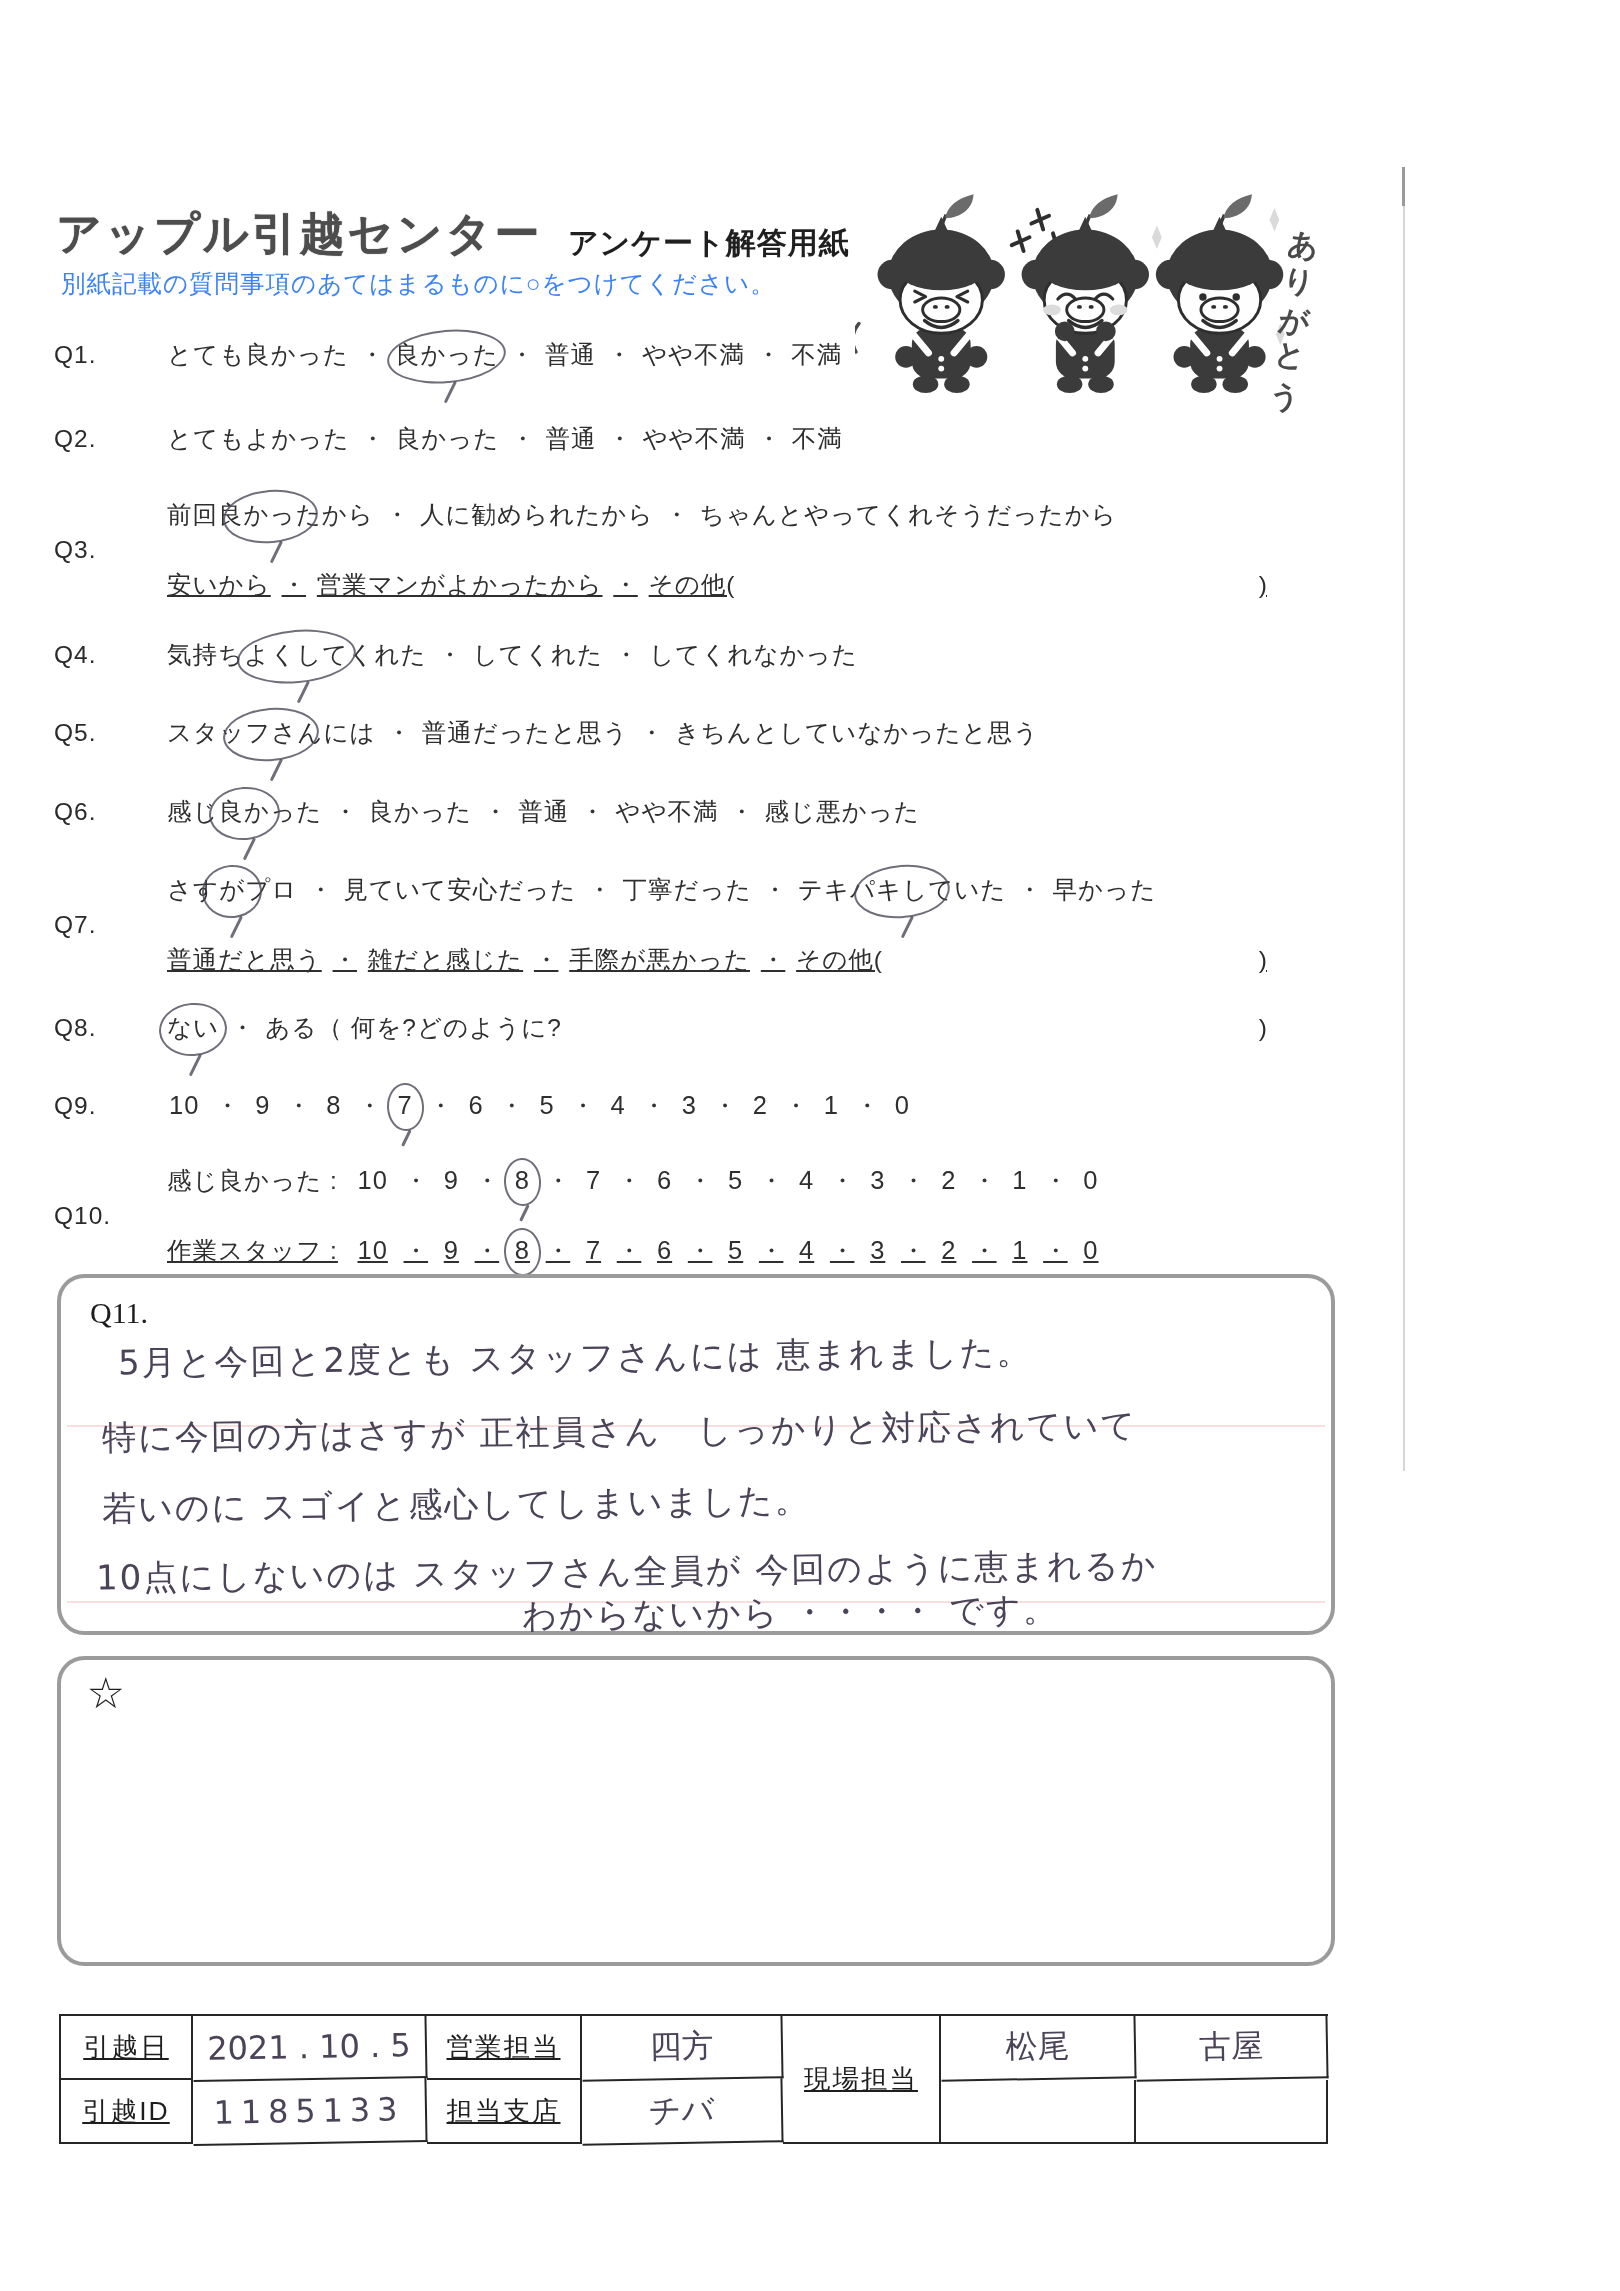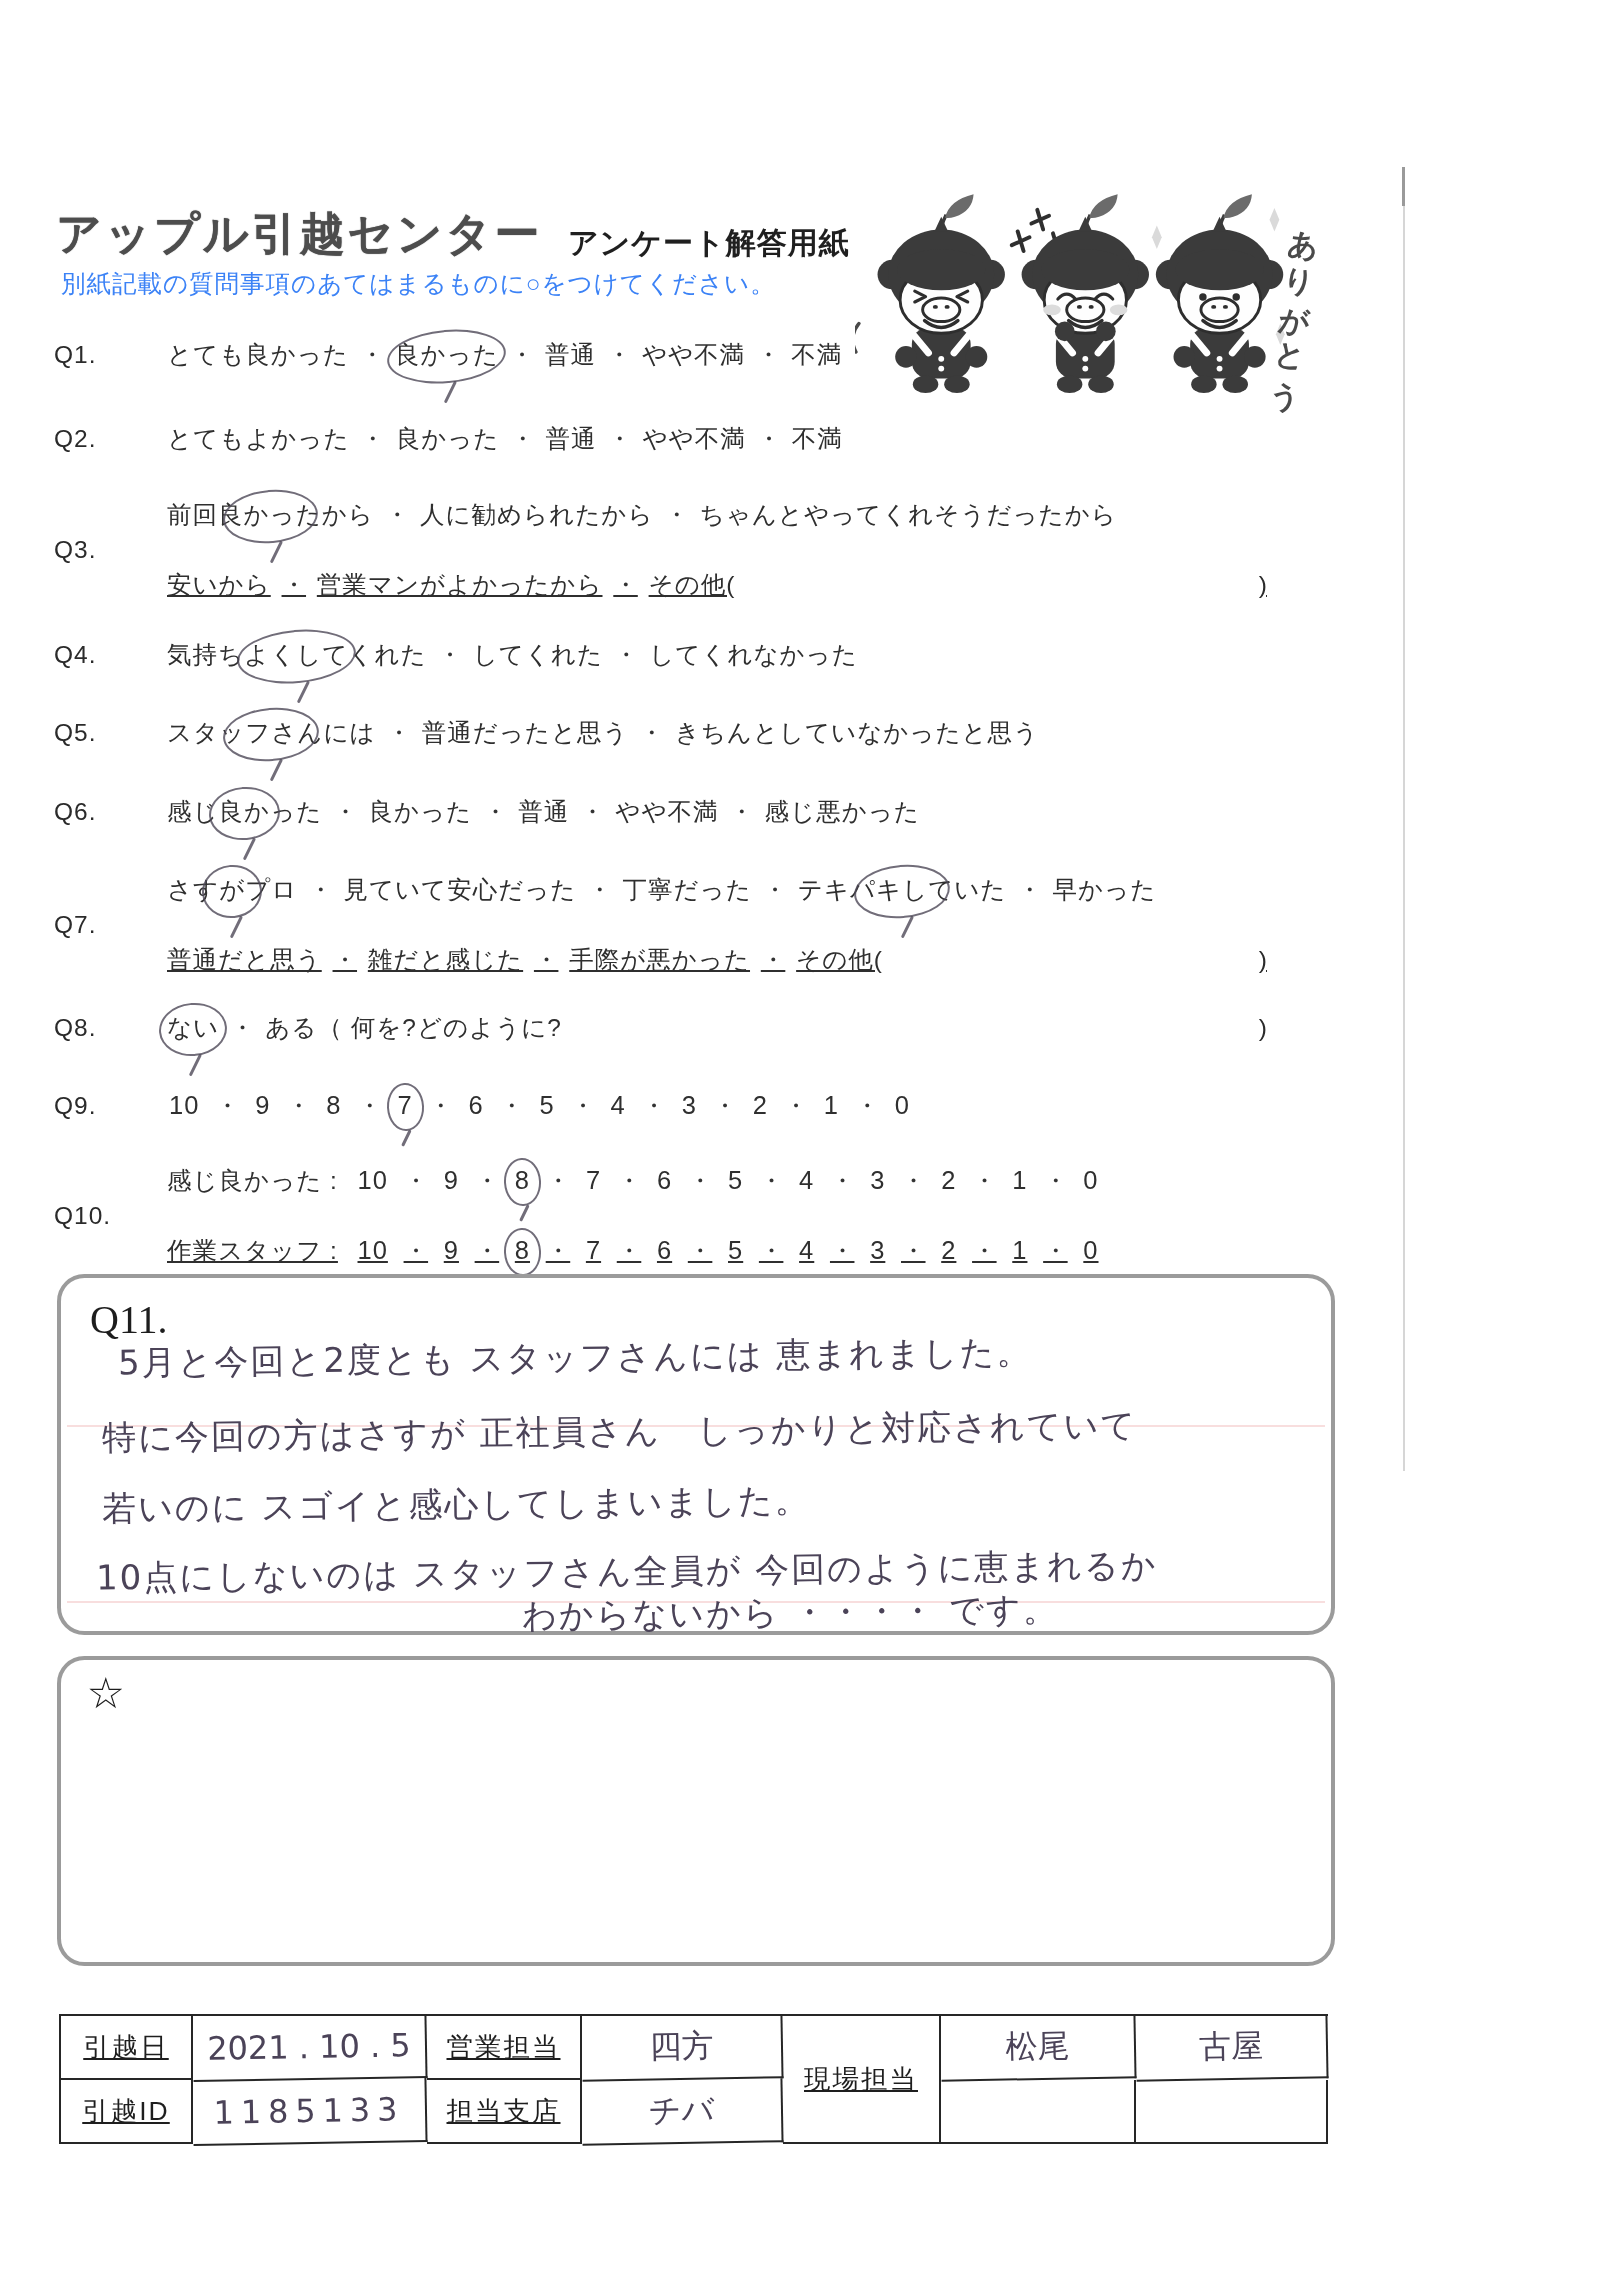--- a/index.html
+++ b/index.html
@@ -40,21 +40,21 @@
   .opt.circled::after{content:"";position:absolute;left:52%;bottom:-32px;width:2.9px;height:23.5px;
         background:rgba(78,72,88,.8);border-radius:2.9px;transform:rotate(26deg);pointer-events:none;}
   .opt.circled.num::before{left:-8.8px;right:-8.8px;top:-5.9px;bottom:-8.8px;transform:rotate(-3deg);}
   .opt.circled.num::after{height:17.6px;bottom:-24.5px;}
 
   
   .cbox{position:absolute;left:57px;width:1270px;border:4.4px solid #9b9b9b;border-radius:27.4px;background:#fff;}
   .box-q11{top:1274px;height:353px;}
   .box-star{top:1656px;height:302px;}
   .q11-label{position:absolute;left:29px;top:17.6px;font-family:"Liberation Serif",serif;
-             font-size:40px;color:#1d1d1d;}
+             font-size:30px;color:#1d1d1d;}
   .ink{font-family:"DejaVu Sans",sans-serif;color:#4b4358;}
   .hw-line{position:absolute;font-size:34px;letter-spacing:2px;white-space:nowrap;transform:rotate(-0.7deg);}
   .hw1{left:57px;top:57px;}
   .hw2{left:41px;top:131px;}
   .hw3{left:41px;top:204px;}
   .hw4{left:35px;top:271px;}
   .hw5{left:461px;top:312px;}
   .rule{position:absolute;left:5.9px;right:5.9px;height:2px;background:rgba(235,160,160,.35);}
   .star{position:absolute;left:25.5px;top:7.8px;font-size:43px;color:#1d1d1d;}
 

